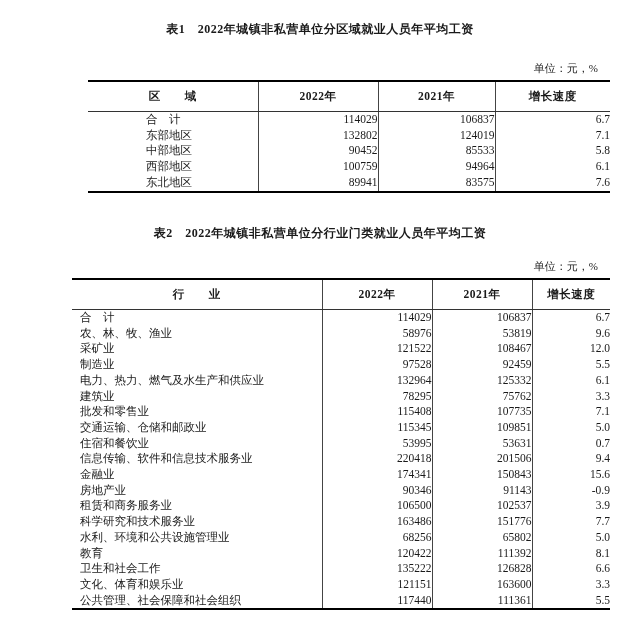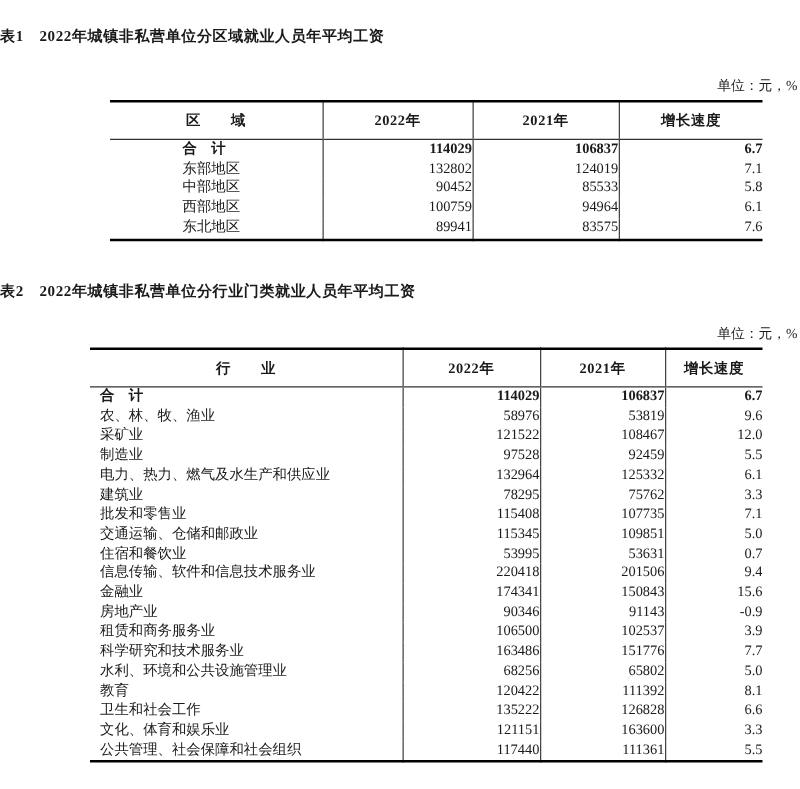--- a/index.html
+++ b/index.html
@@ -2,27 +2,27 @@
 <html><head>
 <meta charset="utf-8">
 <style>
   html,body{margin:0;padding:0;background:#fff;}
   .page{
     position:relative;width:640px;height:631px;background:#ffffff;
     font-family:"Liberation Serif","DejaVu Serif",serif;color:#1a1a1a;
     overflow:hidden;
   }
   .doc-title{
-    position:absolute;left:0;width:640px;
+    position:absolute;left:0;width:640px;text-align:center;
     font-size:12px;font-weight:bold;letter-spacing:0.5px;
   }
   .t1{top:21px;}
   .t2{top:225px;}
   .unit-label{
-    position:absolute;left:0;width:598px;text-align:right;font-size:11px;margin-left:40px;
+    position:absolute;left:0;width:598px;text-align:right;font-size:11px;
   }
   .u1{top:61px;}
   .u2{top:259px;}
   table.doc-table{
     position:absolute;border-collapse:collapse;table-layout:fixed;
     font-size:11.5px;border-top:2px solid #000;border-bottom:2px solid #000;
   }
   .table1{top:80px;left:88px;width:522px;}
   .table2{top:278px;left:72px;width:538px;}
   .doc-table thead th{
@@ -31,21 +31,21 @@
   }
   .doc-table tbody td{
     height:15.7px;line-height:15.7px;padding:0;white-space:nowrap;
     overflow:hidden;vertical-align:middle;
   }
   .vline{border-left:1px solid #444;}
   td.num{text-align:right;padding-right:7px;}
   td.growth{padding-right:10px;}
   .table1 td.label{padding-left:58px;}
   .table2 td.label{padding-left:8px;}
-  .bold-row td{font-weight:bold;}
+  .bold-row td{font-weight:normal;}
 </style>
 </head>
 <body>
 
 <div class="page">
 
   <div class="doc-title t1">表1　2022年城镇非私营单位分区域就业人员年平均工资</div>
   <div class="unit-label u1">单位：元，%</div>
 
   <table class="doc-table table1">

